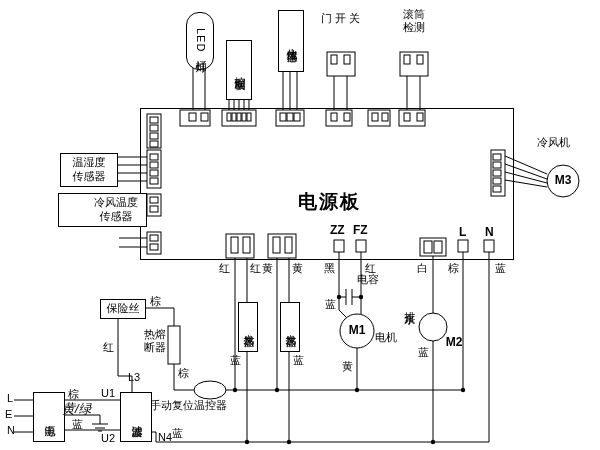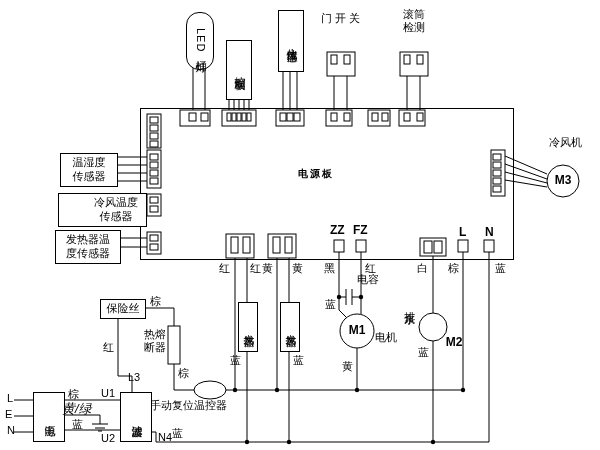--- a/index.html
+++ b/index.html
@@ -7,21 +7,21 @@
          font-family:"Liberation Sans","DejaVu Sans",sans-serif;color:#000;}
   #stage svg{position:absolute;left:0;top:0;}
   .box{position:absolute;border:1px solid #000;background:#fff;display:flex;
        align-items:center;justify-content:center;text-align:center;
        font-size:11px;line-height:1.25;white-space:pre-line;z-index:2;}
   .vert{writing-mode:vertical-rl;text-orientation:mixed;letter-spacing:1px;}
   .lbl{position:absolute;font-size:11px;line-height:1.15;white-space:pre-line;z-index:2;}
   .b12{font-weight:bold;font-size:12px;}
   .ctr{text-align:center;}
   .sp{letter-spacing:3px;}
-  .title{font-weight:bold;font-size:10px;letter-spacing:2px;}
+  .title{font-weight:bold;font-size:19px;letter-spacing:2px;margin-top:23px;}
   .small{font-size:13px;font-style:italic;}
   .outline{position:absolute;border:1px solid #000;z-index:0;}
   .round{border-radius:13px;}
 </style>
 </head>
 <body>
 
 <div id="stage">
 
   <div class="outline" style="left:140px;top:108px;width:372px;height:150px;"></div>
@@ -143,24 +143,22 @@
   <div class="box vert" style="left:226px;top:40px;width:24px;height:58px;">控制面板</div>
   <div class="box vert" style="left:278px;top:10px;width:24px;height:60px;">水位传感器</div>
   <div class="lbl ctr sp" style="left:318px;top:12px;width:48px;">门开关</div>
   <div class="lbl ctr" style="left:400px;top:8px;width:28px;">滚筒
 检测</div>
 
   <div class="box" style="left:60px;top:153px;width:56px;height:32px;">温湿度
 传感器</div>
   <div class="box" style="left:58px;top:193px;width:60px;height:32px;padding-left:27px;">冷风温度
 传感器</div>
-  <div class="box" style="left:55px;top:230px;width:64px;height:32px;">发热器温
-度传感器</div>
-
-  <div class="lbl" style="left:537px;top:136px;margin-left:12px;">冷风机</div>
+
+  <div class="lbl" style="left:537px;top:136px;">冷风机</div>
   <div class="lbl ctr b12" style="left:552px;top:174px;width:22px;">M3</div>
 
   <div class="lbl b12" style="left:330px;top:224px;">ZZ</div>
   <div class="lbl b12" style="left:353px;top:224px;">FZ</div>
   <div class="lbl b12" style="left:459px;top:226px;">L</div>
   <div class="lbl b12" style="left:485px;top:226px;">N</div>
 
   <div class="lbl" style="left:219px;top:262px;">红</div>
   <div class="lbl" style="left:250px;top:262px;">红</div>
   <div class="lbl" style="left:262px;top:262px;">黄</div>

